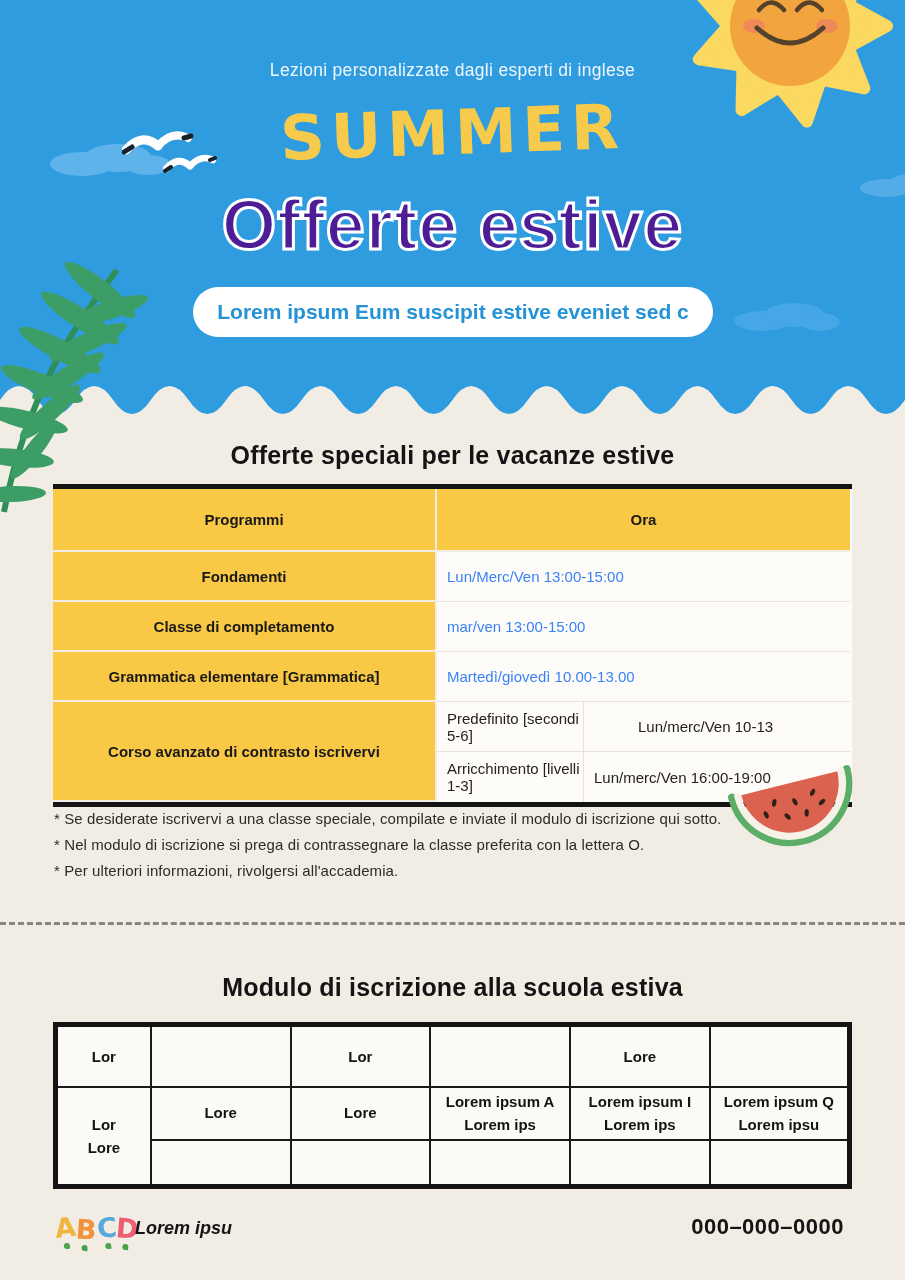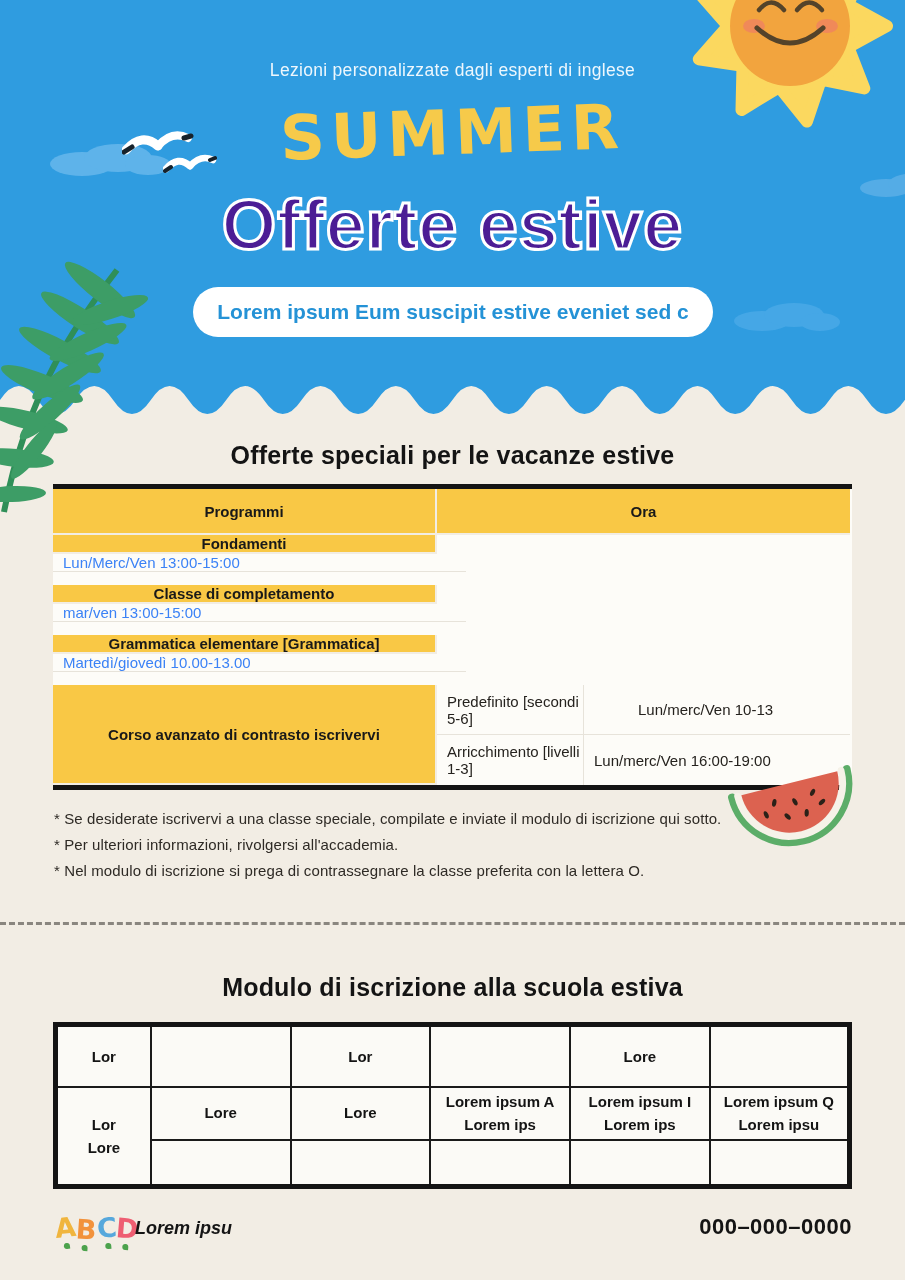--- a/index.html
+++ b/index.html
@@ -34,24 +34,24 @@
   .h2-offers { top:441px; }
   .h2-form  { top:973px; }
 
   .t1 { position:absolute; left:53px; top:484px; width:799px; z-index:2;
         border-top:5px solid #141414; border-bottom:5px solid #141414; background:#fdfcf8; }
   .t1 .row { display:flex; }
   .t1 .ycell { width:384px; background:#f9c845; display:flex; align-items:center; justify-content:center;
                text-align:center; font-weight:700; font-size:15px; color:#191919;
                border-right:2px solid #f2ede4; border-bottom:2px solid #f2ede4; }
   .t1 .hrow .ycell { border-bottom:2px solid #f2ede4; }
-  .t1 .hrow { height:46px; }
+  .t1 .hrow { height:63px; }
   .t1 .hrow .ohead { width:413px; background:#f9c845; display:flex; align-items:center; justify-content:center;
                font-weight:700; font-size:15px; color:#191919; border-bottom:2px solid #f2ede4; }
-  .t1 .brow { height:50px;flex-direction:column; }
+  .t1 .brow { height:50px; }
   .t1 .wcell { width:413px; display:flex; align-items:center; padding-left:10px;
                font-size:15px; color:#3b82f6; border-bottom:1px solid #e7e3da; background:#fdfcf8; }
   .t1 .crow { height:100px; }
   .t1 .crow .ycell { height:100px; }
   .t1 .subwrap { width:413px; }
   .t1 .subrow { height:50px; display:flex; }
   .t1 .subrow:first-child { border-bottom:1px solid #e7e3da;gap:44px; }
   .t1 .lvl { width:147px; display:flex; align-items:center; padding-left:10px; font-size:15px;
              color:#25221e; border-right:1px solid #e7e3da; }
   .t1 .tm { flex:1; display:flex; align-items:center; padding-left:10px; font-size:15px; color:#25221e; }
@@ -78,21 +78,21 @@
   .logo { position:absolute; left:0; top:2px; display:flex; align-items:flex-end; }
   .logo span { font-size:27px; font-weight:800; position:relative; display:inline-block;
                font-family:"DejaVu Sans", sans-serif; }
   .logo span::after { content:""; position:absolute; left:50%; bottom:-6px; width:6px; height:6px;
                       margin-left:-3px; background:#4ca24c; border-radius:50% 50% 0 50%; }
   .lA { color:#f0b53e; transform:rotate(-6deg); }
   .lB { color:#f2923b; transform:rotate(4deg) translateY(2px); }
   .lC { color:#57a8dc; transform:rotate(-4deg); }
   .lD { color:#ee5e72; transform:rotate(5deg) translateY(1px); }
   .brand { position:absolute; left:80px; top:8px; font-size:18px; font-weight:700; font-style:italic; color:#141414; }
-  .phone { position:absolute; right:0; top:4px; font-size:22px; font-weight:700; color:#141414; letter-spacing:.5px; }
+  .phone { position:absolute; right:8px; top:4px; font-size:22px; font-weight:700; color:#141414; letter-spacing:.5px; }
 </style>
 </head>
 <body>
 
 <div class="page">
 
   <div class="hero">
 
     <svg class="cloud" style="left:48px; top:138px;" width="125" height="40" viewBox="0 0 125 40">
       <ellipse cx="34" cy="26" rx="32" ry="12" fill="#5eb3ea"></ellipse>
@@ -204,22 +204,22 @@
       <ellipse cx="86" cy="45" rx="2.2" ry="4" transform="rotate(40 86 45)"></ellipse>
       <ellipse cx="55" cy="63" rx="2.2" ry="4" transform="rotate(-30 55 63)"></ellipse>
       <ellipse cx="75" cy="64" rx="2.2" ry="4" transform="rotate(15 75 64)"></ellipse>
       <ellipse cx="34" cy="56" rx="2.2" ry="4" transform="rotate(-10 34 56)"></ellipse>
       <ellipse cx="93" cy="57" rx="2.2" ry="4" transform="rotate(60 93 57)"></ellipse>
     </g>
   </svg>
 
   <div class="notes">
     <div class="note">* Se desiderate iscrivervi a una classe speciale, compilate e inviate il modulo di iscrizione qui sotto.</div>
+    <div class="note">* Nel modulo di iscrizione si prega di contrassegnare la classe preferita con la lettera O.</div>
     <div class="note">* Per ulteriori informazioni, rivolgersi all'accademia.</div>
-    <div class="note">* Nel modulo di iscrizione si prega di contrassegnare la classe preferita con la lettera O.</div>
   </div>
 
   <div class="divider"></div>
 
   <div class="h2 h2-form">Modulo di iscrizione alla scuola estiva</div>
 
   <table class="t2">
     <colgroup>
       <col style="width:12%">
         <col style="width:17.6%">

